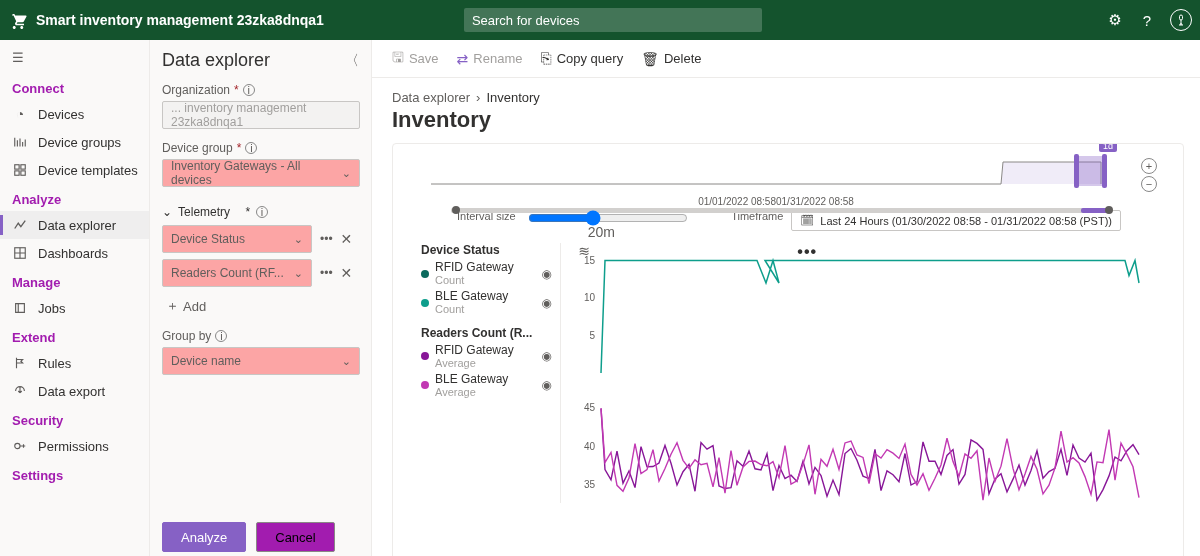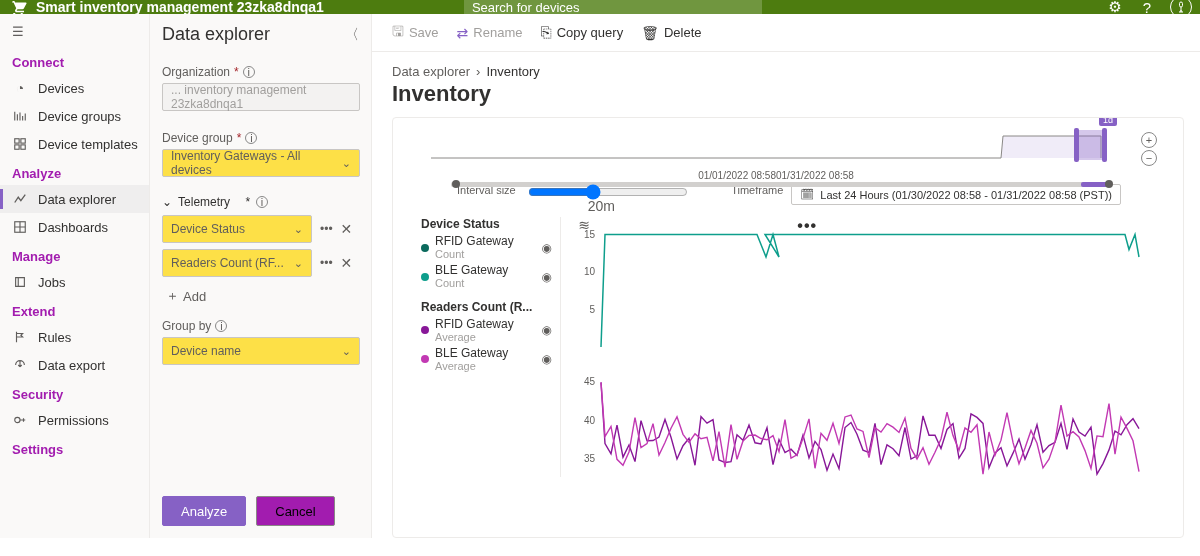--- a/index.html
+++ b/index.html
@@ -1,17 +1,17 @@
 <!DOCTYPE html>
 <html><head>
 <meta charset="utf-8">
 <style>
 html,body{margin:0;padding:0;font-family:"Segoe UI",Segoe,Tahoma,sans-serif;font-size:13px;color:#323130;background:#fff;width:1200px;height:556px;overflow:hidden}
 *{box-sizing:border-box}
-.topbar{height:14px;background:#4d7c0f;color:#fff;display:flex;align-items:center;padding:0 8px;font-size:13px}
+.topbar{height:40px;background:#14532d;color:#fff;display:flex;align-items:center;padding:0 8px;font-size:13px}
 .topbar .brand-icon{width:20px;height:20px;margin-right:8px;display:flex;align-items:center;justify-content:center}
 .topbar .brand-icon svg{width:18px;height:18px;fill:#fff}
 .app-title{font-weight:600;font-size:14px}
 .search-wrap{margin-left:140px;width:298px;height:24px;background:rgba(255,255,255,0.2);border-radius:2px;display:flex;align-items:center;padding:0 8px;color:#fff;font-size:13px}
 .topbar .right-icons{margin-left:auto;display:flex;gap:14px;align-items:center;color:#fff}
 .topbar .right-icons .ic{width:18px;height:18px;display:flex;align-items:center;justify-content:center;font-size:15px}
 .avatar{width:22px;height:22px;border:1px solid #fff;border-radius:50%;display:flex;align-items:center;justify-content:center;font-size:13px}
 
 .shell{display:flex;height:524px}
 
@@ -20,24 +20,24 @@
 .nav-section{padding:8px 12px 4px;font-size:13px;font-weight:600;color:#a21caf}
 .nav-item{display:flex;align-items:center;padding:6px 10px 6px 12px;gap:10px;font-size:13px;color:#323130;cursor:pointer}
 .nav-item.active{background:#efeeee;position:relative}
 .nav-item.active::before{content:"";position:absolute;left:0;top:4px;bottom:4px;width:3px;background:#8661c5}
 .nav-ic{width:16px;height:16px;color:#605e5c;display:flex;align-items:center;justify-content:center;font-size:14px}
 
 .data-explorer{width:222px;background:#faf9f8;border-right:1px solid #edebe9;padding:10px 12px 0;flex-shrink:0;position:relative;display:flex;flex-direction:column}
 .de-header{display:flex;align-items:center;justify-content:space-between}
 .de-title{font-size:18px;font-weight:400;color:#323130}
 .de-collapse{color:#605e5c;font-size:14px}
-.label-row{margin-top:20px;font-size:12px;color:#605e5c;display:flex;align-items:center;gap:4px}
+.label-row{margin-top:12px;font-size:12px;color:#605e5c;display:flex;align-items:center;gap:4px}
 .label-row .req{color:#a4262c}
 .info-ic{font-size:11px;border:1px solid #888;border-radius:50%;width:12px;height:12px;display:inline-flex;align-items:center;justify-content:center;line-height:1;color:#605e5c}
-.de-input{width:198px;height:28px;border:1px solid #c8c6c4;background:#fde047;padding:0 8px;font-size:12px;color:#605e5c;display:flex;align-items:center;justify-content:space-between;margin-top:4px;border-radius:2px}
+.de-input{width:198px;height:28px;border:1px solid #c8c6c4;background:#fca5a5;padding:0 8px;font-size:12px;color:#605e5c;display:flex;align-items:center;justify-content:space-between;margin-top:4px;border-radius:2px}
 .de-input.disabled{background:#f3f2f1;color:#a19f9d}
 .de-input .chev{color:#605e5c;font-size:11px}
 .tel-section{margin-top:18px}
 .tel-title{display:flex;align-items:center;gap:6px;font-size:12px;color:#323130}
 .tel-row{display:flex;align-items:center;gap:6px;margin-top:6px}
 .tel-row .de-input{width:150px;margin-top:0}
 .dots{color:#605e5c;font-size:12px;padding:0 2px}
 .close-x{color:#605e5c;font-size:14px}
 .add-row{margin-top:10px;color:#605e5c;font-size:13px;display:flex;align-items:center;gap:4px;padding-left:4px}
 .de-footer{margin-top:auto;padding:12px 0;display:flex;gap:10px}

